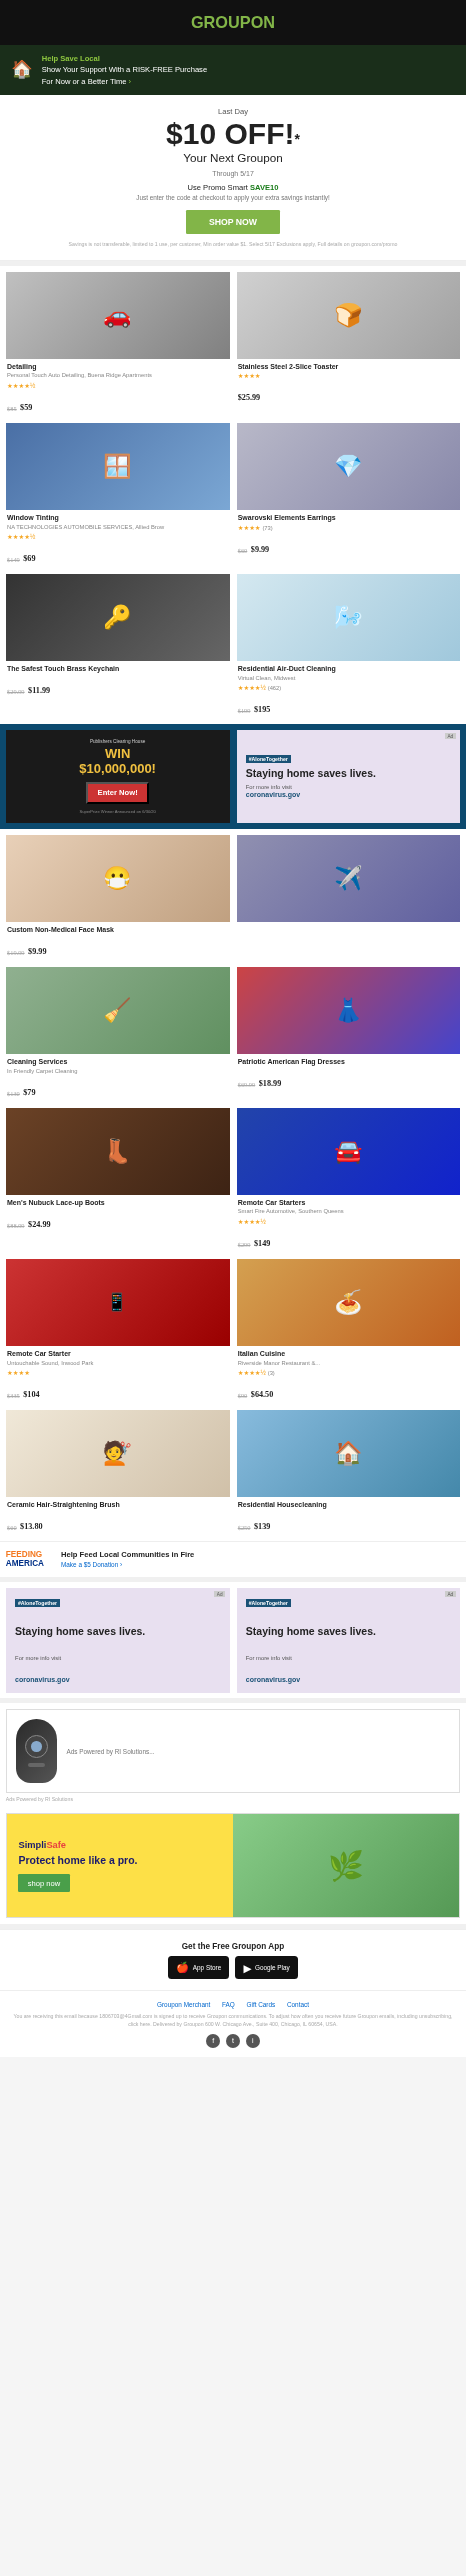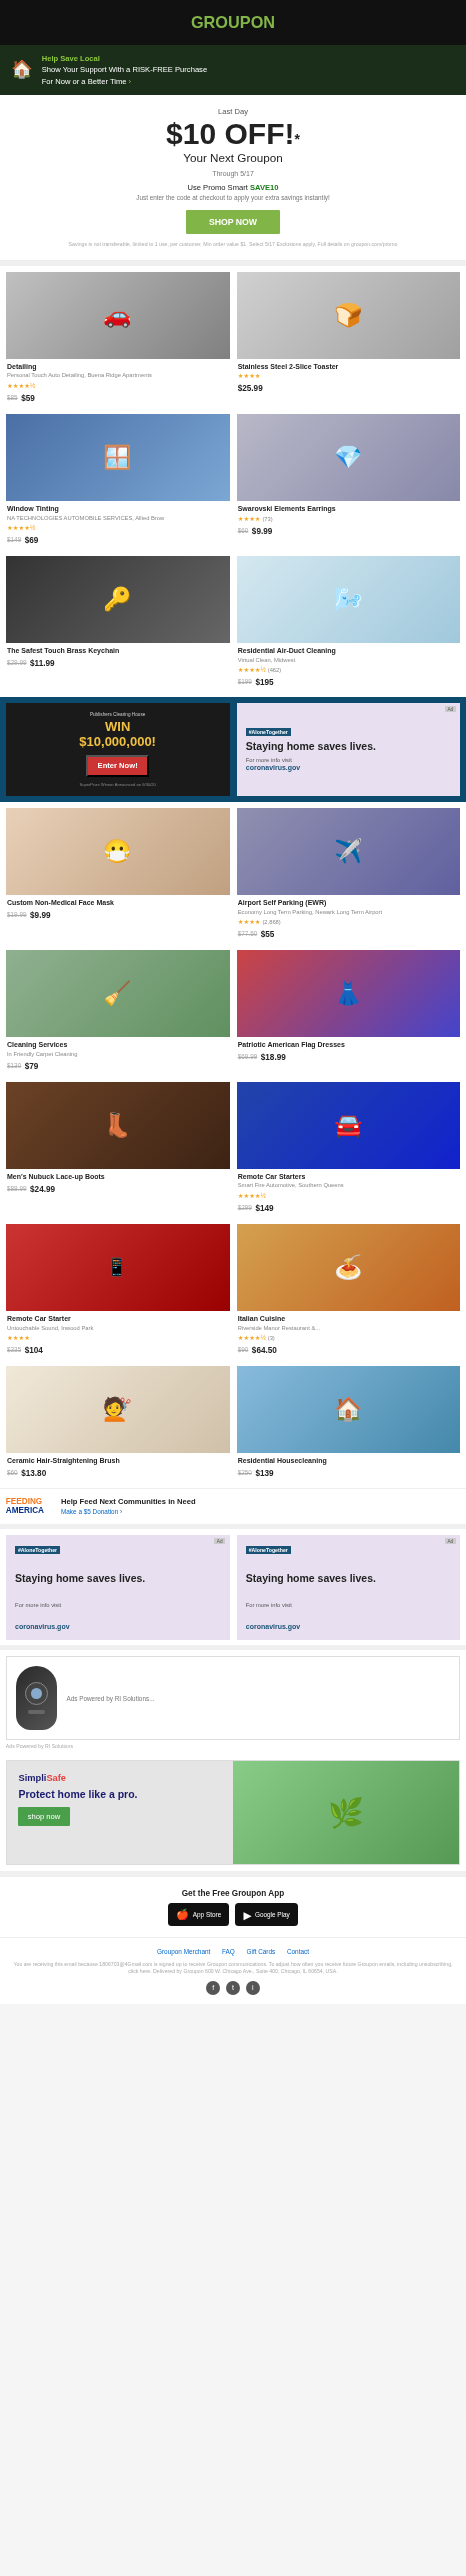--- a/index.html
+++ b/index.html
@@ -25,21 +25,21 @@
 
     .products-grid { background: white; padding: 5.8px; display: grid; grid-template-columns: 1fr 1fr; gap: 7px; }
 
     .product-card { cursor: pointer; }
     .product-img-placeholder { width: 100%; height: 87px; background: #ccc; display: flex; align-items: center; justify-content: center; font-size: 6.4px; color: #666; overflow: hidden; position: relative; }
     .product-info { padding: 3.5px 1.2px; }
     .product-title { font-size: 7px; font-weight: bold; color: #222; line-height: 1.3; margin-bottom: 1.2px; }
     .product-subtitle { font-size: 5.8px; color: #888; line-height: 1.3; margin-bottom: 2.3px; }
     .stars { color: #f5a623; font-size: 6.4px; }
     .rating-count { font-size: 5.8px; color: #888; }
-    .price-row { display: flex; align-items: flex-start; gap: 3.5px; margin-top: 4px; }
+    .price-row { display: flex; align-items: flex-end; gap: 3.5px; margin-top: 13px; font-family: Liberation Serif, serif; }
     .original-price { font-size: 6.4px; color: #aaa; text-decoration: line-through; }
     .sale-price { font-size: 8.2px; font-weight: bold; color: #222; }
     .ad-enter-btn { background: #cc3333; color: white; padding: 4.7px 9.3px; font-weight: bold; font-size: 7.6px; margin-top: 5.8px; display: inline-block; cursor: pointer; }
 
     .feeding-america { background: white; padding: 8.2px 5.8px; display: flex; align-items: center; gap: 8.2px; border-top: 0.6px solid #eee; }
     .alone-card { background: #e8e0f0; padding: 9.3px; display: flex; flex-direction: column; justify-content: space-between; min-height: 105px; position: relative; }
     .alone-headline { font-size: 10.5px; font-weight: bold; color: #222; line-height: 1.2; margin-bottom: 4.7px; }
     .alone-sub { font-size: 5.8px; color: #555; margin-bottom: 2.3px; }
     .alone-url { font-size: 7px; font-weight: bold; color: #1a5276; }
 
@@ -230,29 +230,20 @@
         <span class="original-price">$19.99</span>
         <span class="sale-price">$9.99</span>
       </div>
     </div>
   </div>
 
   <div class="product-card">
     <div class="product-img-placeholder product-img-airport">
       <span class="img-emoji">✈️</span>
     </div>
-    <div class="product-info">
-      <div class="product-title">Airport Self Parking (EWR)</div>
-      <div class="product-subtitle">Economy Long Term Parking, Newark Long Term Airport</div>
-      <div class="stars">★★★★ <span class="rating-count">(2,868)</span></div>
-      <div class="price-row">
-        <span class="original-price">$77.50</span>
-        <span class="sale-price">$55</span>
-      </div>
-    </div>
   </div>
 
   <div class="product-card">
     <div class="product-img-placeholder product-img-cleaning">
       <span class="img-emoji">🧹</span>
     </div>
     <div class="product-info">
       <div class="product-title">Cleaning Services</div>
       <div class="product-subtitle">In Friendly Carpet Cleaning</div>
       <div class="price-row">
@@ -362,21 +353,21 @@
 </div>
 
 <div class="feeding-america" style="background:white; border-top:0.6px solid #eee;">
   <div style="min-width:47px;">
     <div style="font-size:8.2px; font-weight:bold; color:#f47920; line-height:1.1;">
       <span>FEEDING</span><br>
       <span style="color:#003087;">AMERICA</span>
     </div>
   </div>
   <div>
-    <div style="font-size:7.6px; font-weight:bold; color:#222;">Help Feed Next Communities in Need</div>
+    <div style="font-size:7.6px; font-weight:bold; color:#222;">Help Feed Local Communities in Fire</div>
     <a href="#" style="color:#0066cc; font-size:6.4px; text-decoration:none;">Make a $5 Donation ›</a>
   </div>
 </div>
 
 <div class="section-divider"></div>
 
 <div style="background:white; padding:5.8px; display:grid; grid-template-columns:1fr 1fr; gap:7px;">
   <div class="alone-card" style="background:#e8e0f0;">
     <span style="position:absolute; top:3.5px; right:4.7px; background:#ccc; color:#555; font-size:4.7px; padding:0.6px 2.3px;">Ad</span>
     <div>
@@ -407,21 +398,21 @@
       </div>
       <div style="width:17.5px; height:4.7px; background:#666; border-radius:2.3px; margin-top:4.7px;"></div>
     </div>
     <div style="font-size:6.4px; color:#777;">Ads Powered by RI Solutions...</div>
   </div>
   <div style="font-size:5.2px; color:#aaa; margin-top:2.3px;">Ads Powered by RI Solutions</div>
 </div>
 
 <div style="background:white; padding:5.8px;">
   <div style="border:0.6px solid #ddd; display:grid; grid-template-columns:1fr 1fr; min-height:105px;">
-    <div style="padding:11.7px; display:flex; flex-direction:column; background:#e5e5e5;">
+    <div style="padding:11.7px; display:flex; flex-direction:column; justify-content:center; background:#fde047;">
       <div style="font-size:9.3px; font-weight:bold; color:#1a1a6e; margin-bottom:4.7px;">
         Simpli<span style="color:#e84040;">Safe</span>
       </div>
       <div style="font-size:10.5px; font-weight:bold; color:#1a1a6e; line-height:1.2; margin-bottom:7px;">Protect home like a pro.</div>
       <button style="background:#4a9f4a; color:white; padding:4.7px 9.3px; font-size:7.6px; cursor:pointer; border:none; border-radius:1.2px; display:inline-block; width:fit-content;">shop now</button>
     </div>
     <div style="background:linear-gradient(135deg,#88cc88,#559955); display:flex; align-items:center; justify-content:center;">
       <span style="font-size:29px;">🌿</span>
     </div>
   </div>

